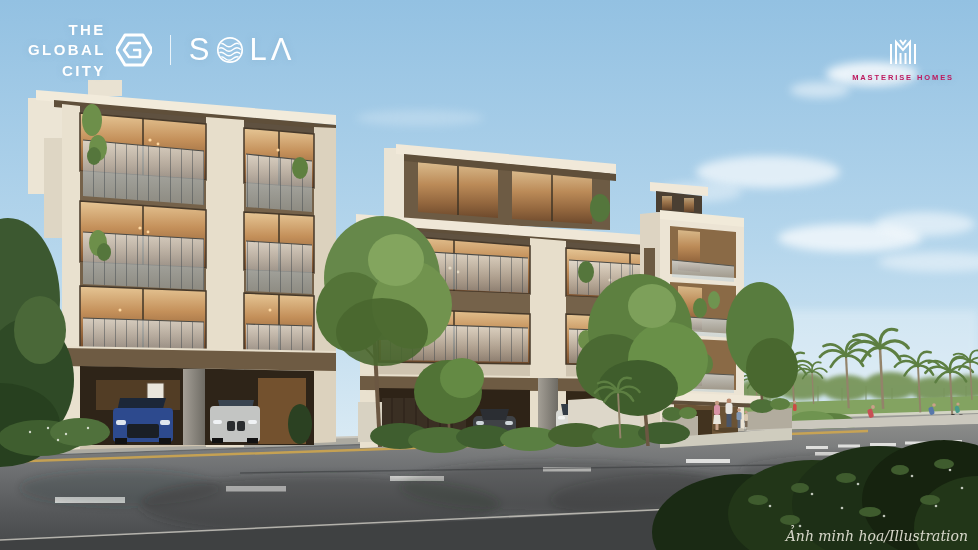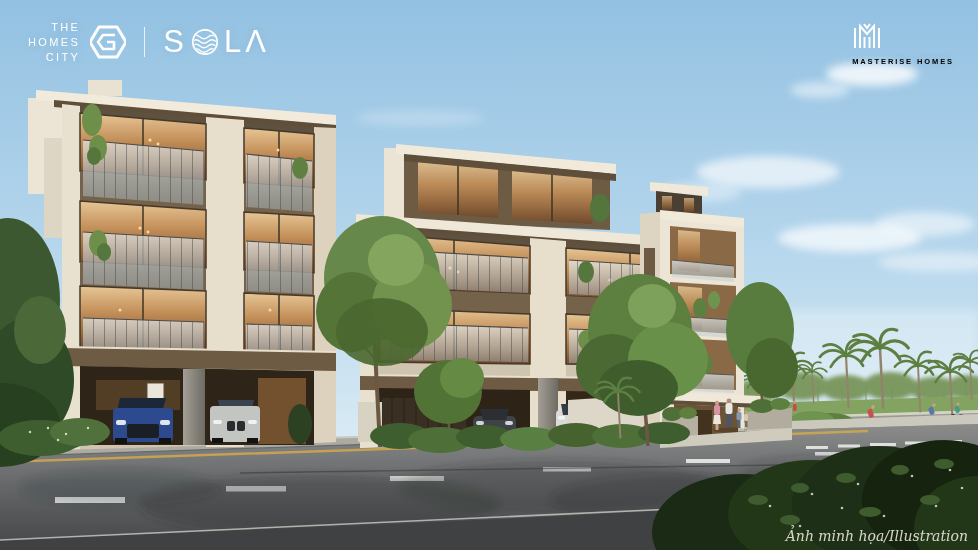--- a/index.html
+++ b/index.html
@@ -1,26 +1,26 @@
 <!DOCTYPE html>
 <html><head>
 <meta charset="utf-8">
 <style>
   html,body{margin:0;padding:0;background:#222;}
   .stage{position:relative;width:978px;height:550px;overflow:hidden;font-family:"Liberation Sans",sans-serif;background:#a9cde8;}
   .stage svg.scene{position:absolute;left:0;top:0;display:block;}
   
   .brand-left{position:absolute;left:28px;top:20px;display:flex;align-items:center;gap:18px;color:#fff;text-shadow:0 0 6px rgba(120,160,190,.35);}
   .gc{display:flex;align-items:center;gap:10px;}
-  .gc-lines{text-align:right;font-size:11px;font-weight:400;letter-spacing:2.4px;line-height:1.35;}
+  .gc-lines{text-align:right;font-size:15px;font-weight:700;letter-spacing:2.4px;line-height:1.35;}
   .sep{width:1px;height:30px;background:rgba(255,255,255,.8);}
   .sola{display:flex;align-items:center;font-size:31px;font-weight:300;letter-spacing:4px;}
   .sola .ltr{display:inline-block;transform:scaleY(1.02);}
   .sola svg{margin:0 5px 0 3px;}
-  .brand-right{position:absolute;right:24px;top:22px;color:#000000;text-align:left;text-shadow:0 0 6px rgba(120,160,190,.35);}
+  .brand-right{position:absolute;right:24px;top:38px;color:#be185d;text-align:center;text-shadow:0 0 6px rgba(120,160,190,.35);}
   .brand-right .mh-word{font-size:7.5px;font-weight:600;letter-spacing:1.9px;margin-top:5px;}
   .disclaimer{position:absolute;right:10px;bottom:6px;font-family:"DejaVu Serif",serif;font-style:italic;font-size:14px;color:#e6e4d8;opacity:.92;}
 </style>
 </head>
 <body>
 
 <div class="stage">
 
 <svg class="scene" width="978" height="550" viewBox="0 0 978 550">
   <defs>
@@ -503,21 +503,21 @@
           <circle cx="842" cy="508" r="1.3"></circle>
       <circle cx="962" cy="488" r="1.3"></circle>
     </g>
   </g>
 </svg>
 
 <div class="brand-left">
   <div class="gc">
     <div class="gc-lines">
       <div>THE</div>
-      <div>HOMES</div>
+      <div>GLOBAL</div>
       <div>CITY</div>
     </div>
     <svg width="36" height="36" viewBox="0 0 36 36">
       <polygon points="9,3 27,3 36,18 27,33 9,33 0,18" fill="none" stroke="#fff" stroke-width="3" stroke-linejoin="round"></polygon>
       <path d="M25,11 L13,11 L8,18 L13,25 L24,25 L24,18 L17,18" fill="none" stroke="#fff" stroke-width="2.6" stroke-linejoin="round"></path>
     </svg>
   </div>
   <div class="sep"></div>
   <div class="sola">
     <span class="ltr">S</span>

